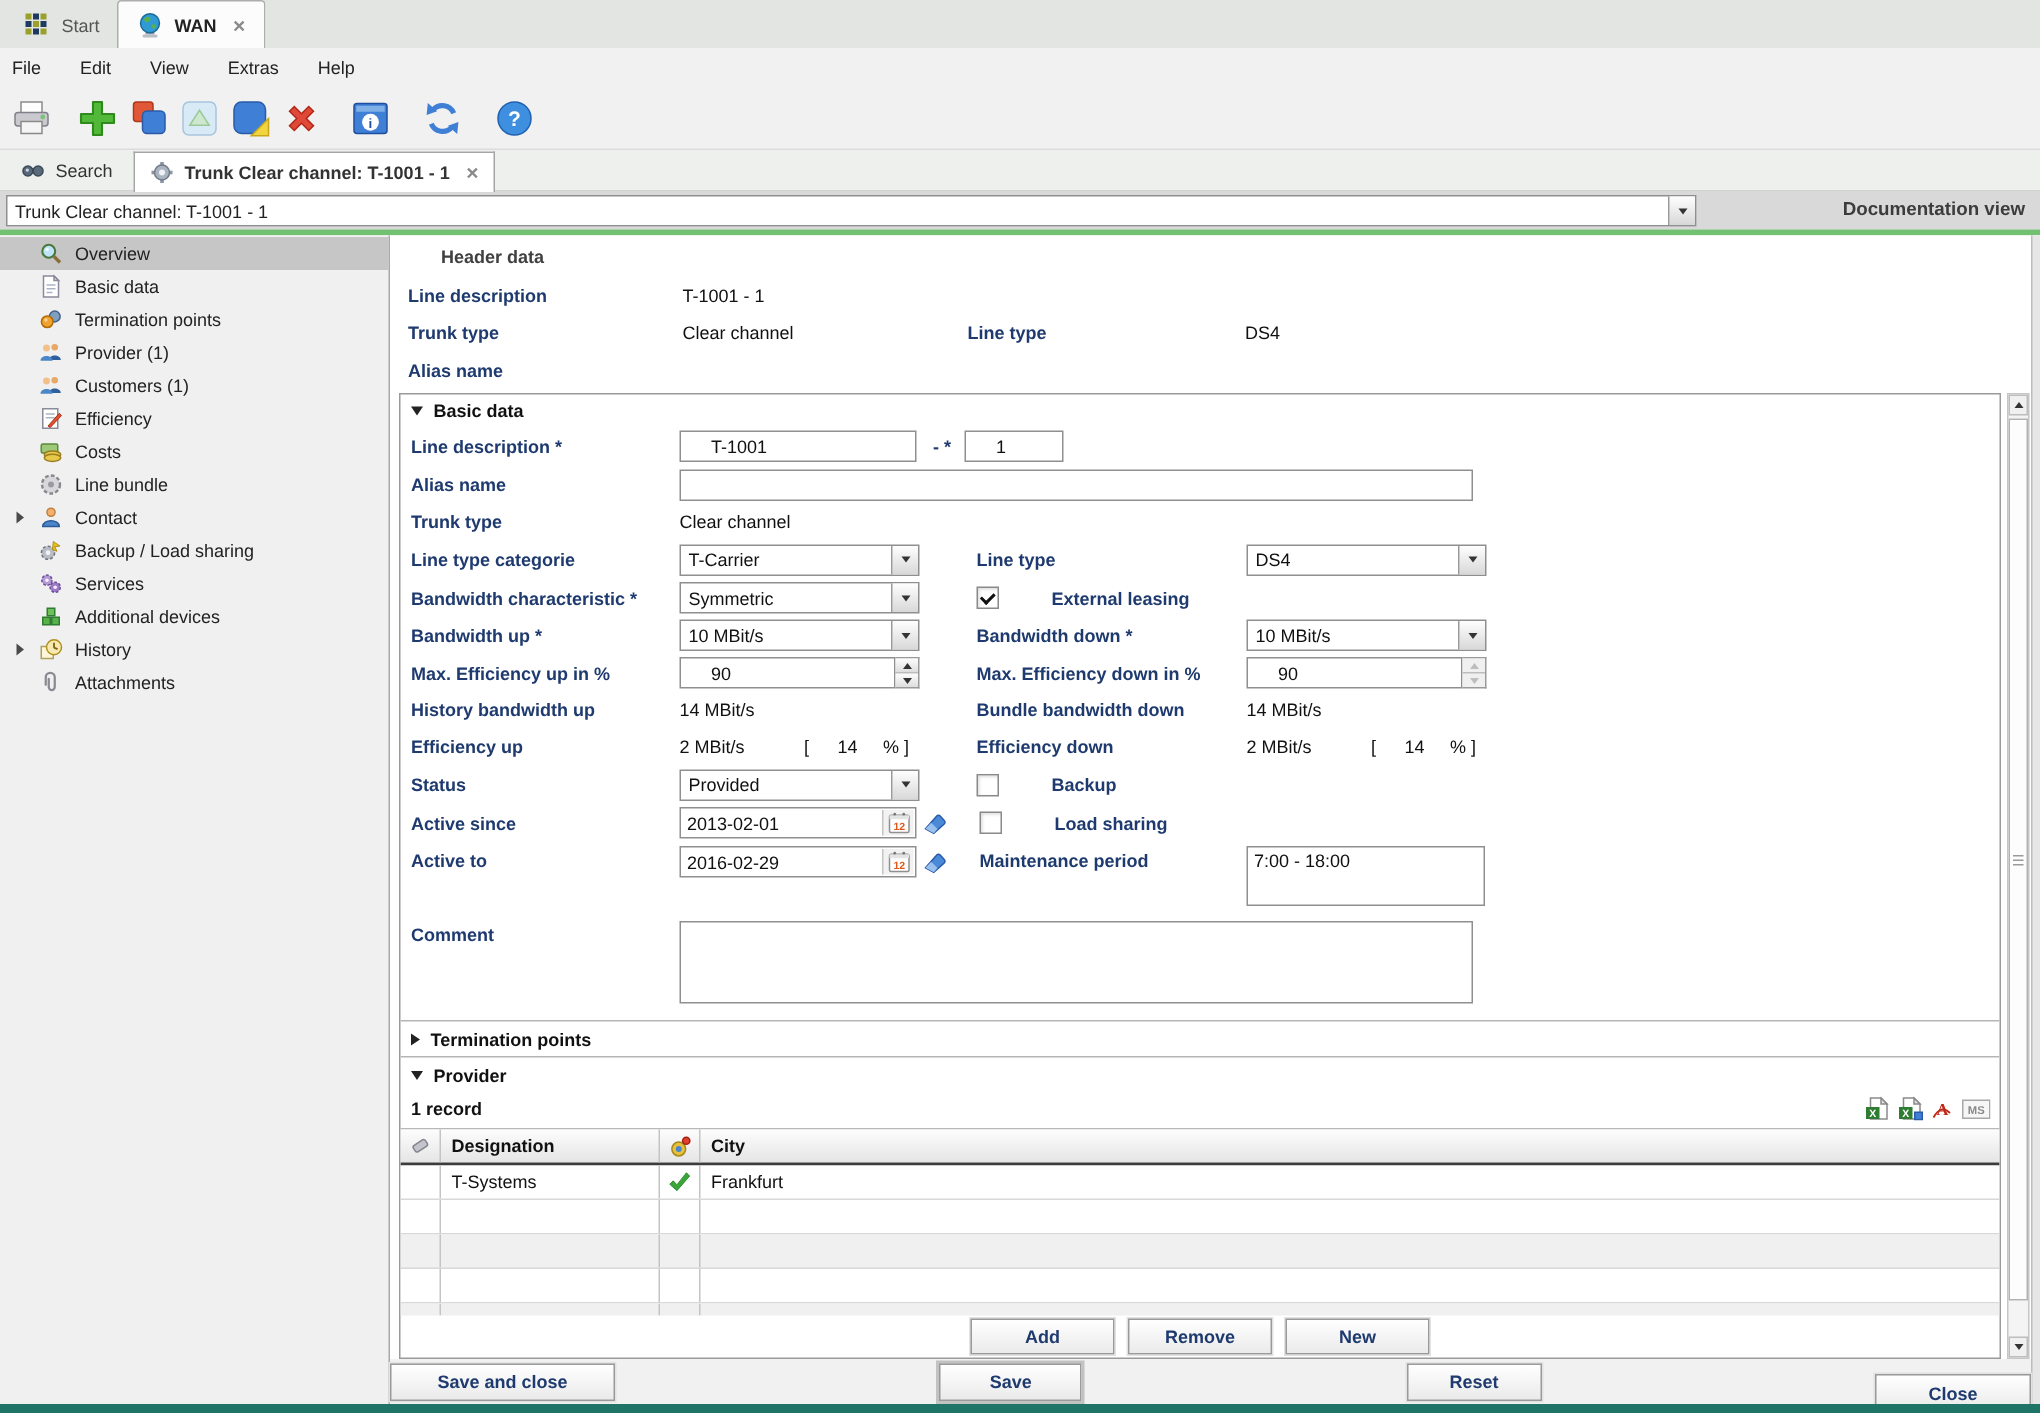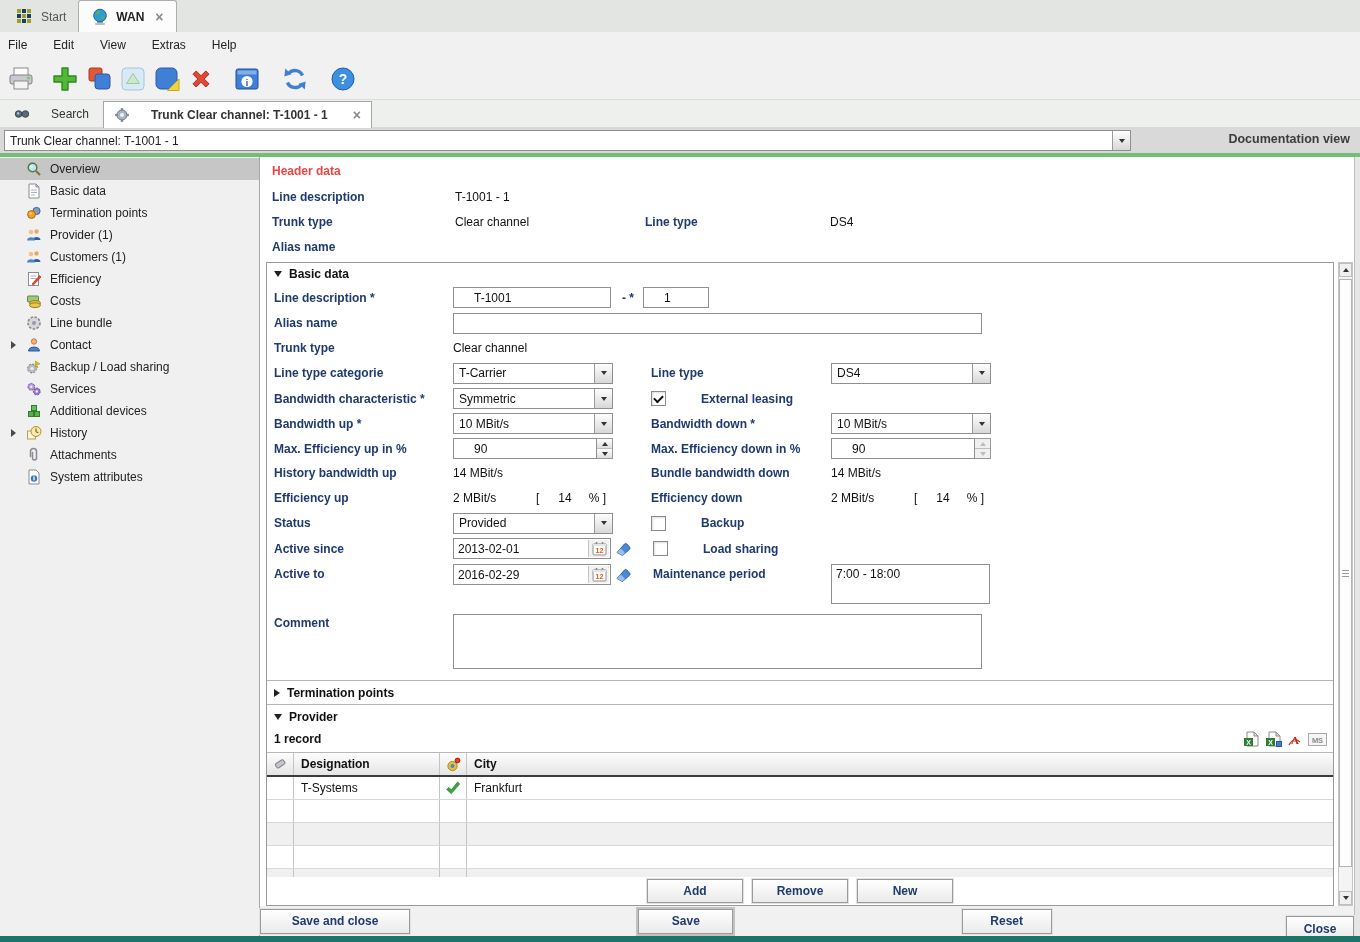--- a/index.html
+++ b/index.html
@@ -12,40 +12,40 @@
   .closex{color:#8a8a8a;font-size:14px;line-height:10px;margin-left:4px;cursor:default;}
   
   .menubar{position:absolute;top:32px;left:0;right:0;height:26px;display:flex;align-items:center;gap:26px;padding-left:8px;background:#f0f1f0;}
   .menuitem{color:#222;}
   
   .toolbar{position:absolute;top:58px;left:0;right:0;height:41px;display:flex;align-items:center;background:#f0f1f0;border-bottom:1px solid #dcdcdc;}
   .tbtn{width:34px;height:34px;display:flex;align-items:center;justify-content:center;}
   .sp1{margin-left:4px;} .sp2{margin-left:10px;} .sp3{margin-left:12px;} .sp4{margin-left:14px;}
   
   .doctabs{position:absolute;top:100px;left:0;right:0;height:27px;background:#eef0ee;border-bottom:1px solid #a5a5a5;display:flex;align-items:flex-end;}
-  .dtab{height:26px;display:flex;align-items:center;gap:21px;padding:0 14px;color:#333;justify-content:center;}
+  .dtab{height:26px;display:flex;align-items:center;gap:7px;padding:0 14px;color:#333;justify-content:center;}
   .dtab.active{background:#fff;border:1px solid #a5a5a5;border-bottom:none;font-weight:bold;height:26px;margin-bottom:-1px;z-index:2;padding:0 10px;}
   
   .selrow{position:absolute;top:127px;left:0;right:0;height:26px;background:#d9d9d9;}
   .combo{position:absolute;left:4px;top:3px;width:1127px;height:21px;background:#fff;border:1px solid #8f8f8f;display:flex;align-items:center;box-sizing:border-box;}
   .combo .ctext{flex:1;padding:0 5px;white-space:nowrap;overflow:hidden;}
   .combo .ddb{width:17px;height:100%;border-left:1px solid #9a9a9a;background:linear-gradient(#fefefe,#d8d8d8);display:flex;align-items:center;justify-content:center;}
   .viewlabel{position:absolute;right:10px;top:5px;font-weight:bold;color:#3c3c3c;font-size:12.5px;}
   .greenline{position:absolute;top:153px;left:0;right:0;height:4px;background:#72c072;}
   
   .main{position:absolute;top:157px;left:0;width:1360px;height:779px;background:#fff;}
   .sidebar{position:absolute;left:0;top:0;width:260px;height:779px;background:#f0f0f0;border-right:1px solid #a8a8a8;box-sizing:border-box;padding-top:1px;}
   .sideitem{position:relative;height:22px;display:flex;align-items:center;padding-left:26px;gap:8px;color:#222;}
   .sideitem.selected{background:#c6c6c6;}
   .exp{position:absolute;left:11px;top:7px;width:0;height:0;border-top:4px solid transparent;border-bottom:4px solid transparent;border-left:5px solid #4a4a4a;}
   .content{position:absolute;left:260px;top:0;width:1100px;height:779px;background:#fff;}
   .rightstrip{position:absolute;left:1094px;top:0;width:6px;height:779px;background:#e6e6e6;border-left:1px solid #bdbdbd;box-sizing:border-box;}
   
   .headerdata{position:absolute;left:0;top:0;width:1080px;height:105px;}
-  .htitle{height:27px;display:flex;align-items:center;padding-left:12px;font-weight:bold;color:#ef4444;}
+  .htitle{height:27px;display:flex;align-items:center;padding-left:12px;font-weight:bold;color:#404040;margin-left:22px;}
   .hrow{height:25px;display:flex;align-items:center;padding-left:12px;}
   .hlbl{width:183px;font-weight:bold;color:#1e3a6e;}
   .hval{width:190px;color:#111;}
   .hlbl2{width:185px;font-weight:bold;color:#1e3a6e;}
   
   .panel{position:absolute;left:6px;top:105px;width:1068px;height:644px;border:1px solid #9a9a9a;box-sizing:border-box;background:#fff;overflow:hidden;}
   .sechead{display:flex;align-items:center;gap:7px;padding-left:7px;font-weight:bold;color:#111;height:22px;}
   .sechead.bt{border-top:1px solid #b5b5b5;height:23px;}
   .tri-d{width:0;height:0;border-left:4px solid transparent;border-right:4px solid transparent;border-top:6px solid #222;}
   .tri-r{width:0;height:0;border-top:4px solid transparent;border-bottom:4px solid transparent;border-left:6px solid #222;}
@@ -98,21 +98,21 @@
   .tblbtns .btn{width:96px;}
   
   .vscroll{position:absolute;left:1078px;top:105px;width:15px;height:644px;background:#f4f4f4;border:1px solid #c6c6c6;box-sizing:border-box;}
   .sarrow{position:absolute;left:0;width:13px;height:14px;background:#f0f0f0;border:1px solid #bdbdbd;box-sizing:border-box;display:flex;align-items:center;justify-content:center;}
   .sarrow.up{top:0;} .sarrow.down{bottom:0;}
   .sthumb{position:absolute;left:0;top:16px;width:13px;height:588px;background:#fdfdfd;border:1px solid #b3b3b3;box-sizing:border-box;}
   .grip{position:absolute;left:2px;top:50%;width:7px;height:1px;background:#9a9a9a;box-shadow:0 3px 0 #9a9a9a,0 -3px 0 #9a9a9a;}
   
   .footer{position:absolute;left:0;top:749px;width:1094px;height:30px;background:#f1f1f1;display:flex;align-items:center;justify-content:space-between;gap:10px;}
   .footer .btn{height:25px;}
-  .bw1{width:150px;} .bw2{width:95px;box-shadow:0 0 0 2px #c2c2c2;} .bw3{width:90px;} .bw4{width:68px;margin-left:6px;margin-top:15px;}
+  .bw1{width:150px;} .bw2{width:95px;box-shadow:0 0 0 2px #c2c2c2;} .bw3{width:90px;} .bw4{width:104px;margin-left:6px;margin-top:15px;}
   .bottomline{position:absolute;top:936px;left:0;right:0;height:6px;background:#1f7468;}
 </style>
 </head>
 <body>
 
 <div class="app">
 
   <div class="wintabs">
     <div class="wtab">
       <svg width="18" height="18" viewBox="0 0 18 18">
@@ -357,29 +357,20 @@
           <line x1="10" y1="3.5" x2="10" y2="6.8" stroke="#7a6210" stroke-width="1.2"></line>
           <line x1="10" y1="6.8" x2="12.4" y2="7.8" stroke="#7a6210" stroke-width="1.2"></line>
         </svg>
         <span>History</span>
       </div>
       <div class="sideitem">
         <svg width="16" height="16" viewBox="0 0 16 16">
           <path d="M4.5,9.5 L4.5,4.5 a3,3 0 0 1 6,0 L10.5,11 a2,2 0 0 1 -4,0 L6.5,5.5" fill="none" stroke="#8a8a92" stroke-width="1.5" stroke-linecap="round"></path>
         </svg>
         <span>Attachments</span>
-      </div>
-      <div class="sideitem">
-        <svg width="16" height="16" viewBox="0 0 16 16">
-          <path d="M3,1 h7 l3,3 v11 h-10 Z" fill="#fff" stroke="#8a8a9a"></path>
-          <circle cx="8" cy="9.5" r="3.2" fill="#3a78c0"></circle>
-          <rect x="7.4" y="8" width="1.2" height="3.4" fill="#fff"></rect>
-          <rect x="7.4" y="6.6" width="1.2" height="1" fill="#fff"></rect>
-        </svg>
-        <span>System attributes</span>
       </div>
     </div>
 
     <div class="content">
 
       <div class="headerdata">
         <div class="htitle">Header data</div>
         <div class="hrow">
           <span class="hlbl">Line description</span>
           <span class="hval">T-1001 - 1</span>

